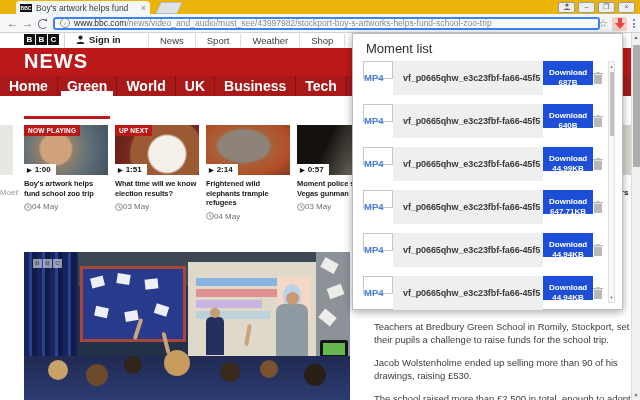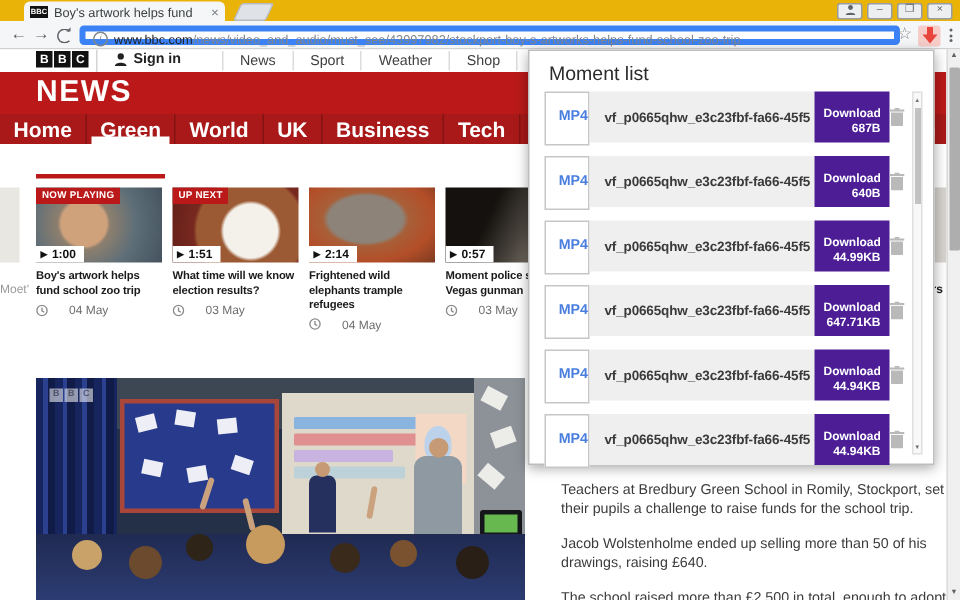--- a/index.html
+++ b/index.html
@@ -11,21 +11,21 @@
   .favicon{width:12px;height:8px;background:#111;color:#fff;font-size:5px;font-weight:bold;line-height:8px;text-align:center;margin-right:4px;flex:0 0 auto}
   .tab-title{font-size:8.5px;color:#3c4043;white-space:nowrap;overflow:hidden;flex:1}
   .tab-close{font-size:9px;color:#7e858c;margin-left:3px;flex:0 0 auto;line-height:10px}
   .newtab{position:absolute;left:158px;top:2px;width:20px;height:10px;background:#dfe2e6;border:1px solid #b7bcc2;transform:skewX(-25deg);border-radius:2px}
   .winctrls{position:absolute;right:5px;top:2px;display:flex;gap:3px}
   .winbtn{width:15px;height:9px;border:1px solid #979da4;border-radius:2px;background:#eceef0;color:#5f6368;font-size:7px;line-height:8px;text-align:center}
   .toolbar{position:absolute;left:0;top:14px;width:640px;height:19px;background:#f5f6f7;border-bottom:1px solid #cfd1d4;box-sizing:border-box}
   .navbtn{position:absolute;top:1px;font-size:11px;color:#5f6368;line-height:17px}
   .refresh-ic{position:absolute;left:38px;top:5px;width:8px;height:8px;border:1.4px solid #5f6368;border-radius:50%;border-right-color:transparent}
   .refresh-ic:after{content:"";position:absolute;right:-2px;top:-1px;border:2.5px solid transparent;border-left-color:#5f6368;transform:rotate(45deg)}
-  .urlbox{position:absolute;left:53px;top:2.5px;width:547px;height:13px;background:#fff;border:4px solid #3b82f6;border-radius:3px;display:flex;align-items:flex-start;padding:0 5px;box-sizing:border-box}
+  .urlbox{position:absolute;left:53px;top:2.5px;width:547px;height:13px;background:#fff;border:2px solid #3b82f6;border-radius:3px;display:flex;align-items:flex-end;padding:0 5px;box-sizing:border-box}
   .info-ic{width:8px;height:8px;border:1px solid #80868b;border-radius:50%;color:#80868b;font-size:6px;line-height:8px;text-align:center;margin-right:4px;flex:0 0 auto;font-style:italic}
   .url{font-size:8.5px;white-space:nowrap;overflow:hidden}
   .url .host{color:#222}
   .url .path{color:#80868b}
   .star{position:absolute;right:32px;top:2px;font-size:11px;color:#80868b;line-height:15px}
   .extbtn{position:absolute;right:13px;top:2.5px;width:15px;height:14px;background:#f6cdc8;border-radius:2px;display:flex;align-items:center;justify-content:center}
   .menu-dots{position:absolute;right:2px;top:3px;width:8px;height:13px;display:flex;flex-direction:column;align-items:center;justify-content:center;gap:1.5px}
   .menu-dots i{width:2px;height:2px;border-radius:50%;background:#5f6368}
   
   .page{position:absolute;left:0;top:33px;width:631px;height:367px;background:#fff;overflow:hidden}
@@ -44,21 +44,21 @@
   .sect-title{position:absolute;left:24px;top:65px;font-size:13.5px;font-weight:bold;color:#1a1a1a}
   .sect-underline{position:absolute;left:24px;top:83px;width:86px;height:3px;background:#bb1919}
   
   .card{position:absolute;top:92px;width:84px}
   .thumb{position:relative;width:84px;height:50px;overflow:hidden}
   .badge{position:absolute;left:0;top:0;background:#bb1919;color:#fff;font-size:6.5px;font-weight:bold;padding:2px 4px;letter-spacing:.2px}
   .badge:empty{display:none}
   .chip{position:absolute;left:0;bottom:0;background:#fff;color:#111;font-size:8px;font-weight:bold;padding:1px 5px 1px 3px;display:flex;align-items:center;gap:3px}
   .chip .play{font-size:6px;line-height:8px}
   .card .title{margin-top:4px;font-size:7.5px;font-weight:bold;color:#1a1a1a;line-height:9.5px;letter-spacing:-.1px}
-  .card .date{margin-top:4px;display:flex;align-items:center;gap:14px;font-size:8px;color:#6e6e6e}
+  .card .date{margin-top:4px;display:flex;align-items:center;gap:0;font-size:8px;color:#6e6e6e}
   .t0{background:radial-gradient(circle at 38% 48%,#cfa27c 0 26%,#8d7f6e 30%,#5d6e78 60%,#44525e 100%)}
   .t1{background:radial-gradient(circle at 62% 58%,#f4f1ea 0 30%,#9c5a34 34% 60%,#78291f 64%,#5e1d18 100%)}
   .t2{background:radial-gradient(ellipse at 45% 42%,#8d8379 0 38%,#a85f38 44%,#b34e28 70%,#7d3a20 100%)}
   .t3{background:linear-gradient(115deg,#14110e 0 35%,#4b463f 60%,#948c7f 85%,#c9c2b4 100%)}
   .ghost-thumb{position:absolute;top:92px;width:84px;height:50px;background:#d7d4cf}
   .frag{position:absolute;font-weight:bold;color:#1a1a1a;font-size:8px}
   .lfrag-thumb{position:absolute;left:0;top:92px;width:13px;height:50px;background:#e9e7e2}
   .lfrag-text{position:absolute;left:0;top:155px;font-size:8px;color:#9a9a9a}
   
   .vplayer{position:absolute;left:24px;top:219px;width:326px;height:148px;background:#233048;overflow:hidden}
@@ -87,23 +87,23 @@
   .article{position:absolute;left:360px;top:287px;width:272px}
   .article p{margin:0 0 10px 14px;font-size:9.5px;line-height:13px;color:#3c3c3c}
   
   .pgscroll{position:absolute;left:631px;top:33px;width:9px;height:367px;background:#f0f0f0;border-left:1px solid #dcdcdc;box-sizing:border-box}
   .pgscroll .arr{position:absolute;left:0;width:8px;text-align:center;font-size:5px;color:#606060;line-height:9px}
   .pgthumb{position:absolute;left:0.5px;top:12px;width:7px;height:122px;background:#aeaeae;border-radius:1px}
   
   .popup{position:absolute;left:352px;top:33px;width:271px;height:277px;background:#fff;border:1px solid #bdbdbd;box-shadow:0 2px 8px rgba(0,0,0,.35);box-sizing:border-box;z-index:10}
   .popup-title{position:absolute;left:13px;top:7px;font-size:13px;color:#2b2b2b}
   .vrow{position:absolute;left:10px;width:230px;height:34px;display:flex}
-  .fmt{width:30px;height:36px;background:#fff;border:1px solid #c6c6c6;box-sizing:border-box;color:#4a7fe0;font-size:9.5px;font-weight:bold;text-align:right;line-height:32px;flex:0 0 auto}
+  .fmt{width:30px;height:18px;background:#fff;border:1px solid #c6c6c6;box-sizing:border-box;color:#4a7fe0;font-size:9.5px;font-weight:bold;text-align:left;line-height:32px;flex:0 0 auto}
   .fname{flex:1;height:34px;background:#efefef;font-size:9px;font-weight:bold;color:#3a3a3a;line-height:34px;padding-left:10px;white-space:nowrap;overflow:hidden;letter-spacing:-.1px}
-  .dlbtn{width:50px;height:34px;background:#4c1d95;color:#fff;text-align:right;font-size:8px;font-weight:bold;line-height:10px;padding-top:7px;box-sizing:border-box;flex:0 0 auto;border:none;cursor:pointer}
+  .dlbtn{width:50px;height:24px;background:#1d4ed8;color:#fff;text-align:center;font-size:8px;font-weight:bold;line-height:10px;padding-top:7px;box-sizing:border-box;flex:0 0 auto;border:none;cursor:pointer}
   .trash{position:absolute;left:240px;width:10px;height:12px}
   .pscroll{position:absolute;left:255px;top:27px;width:7px;height:242px;background:#f8f8f8;border:1px solid #e0e0e0;box-sizing:border-box}
   .pscroll .arr{position:absolute;left:0;width:5px;text-align:center;font-size:4px;color:#707070;line-height:7px}
   .psthumb{position:absolute;left:0.5px;top:10px;width:4px;height:64px;background:#c2c2c2}
 </style>
 </head>
 <body>
 
 <div id="screen">
 
@@ -311,21 +311,21 @@
       <span class="kid" style="left:280px;top:112px;width:22px;height:22px;background:#2a1f16"></span>
       <span class="vp-mark">
         <b>B</b>
           <b>B</b>
           <b>C</b>
       </span>
     </div>
 
     <div class="article">
       <p>Teachers at Bredbury Green School in Romily, Stockport, set their pupils a challenge to raise funds for the school trip.</p>
-      <p>Jacob Wolstenholme ended up selling more than 50 of his drawings, raising £640.</p>
+      <p>Jacob Wolstenholme ended up selling more than 90 of his drawings, raising £530.</p>
       <p>The school raised more than £2,500 in total, enough to adopt tigers at the zoo, pay for a second school trip and enjoy plenty of</p>
     </div>
   </div>
 
   <div class="pgscroll">
     <span class="arr" style="top:0">▲</span>
     <span class="pgthumb"></span>
     <span class="arr" style="bottom:0">▼</span>
   </div>
 

